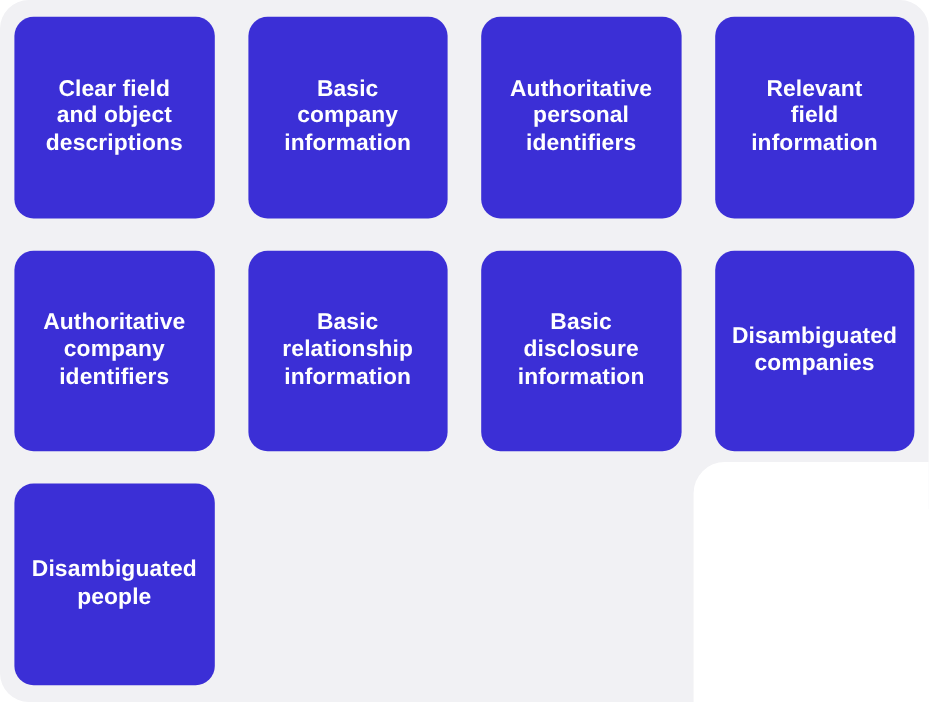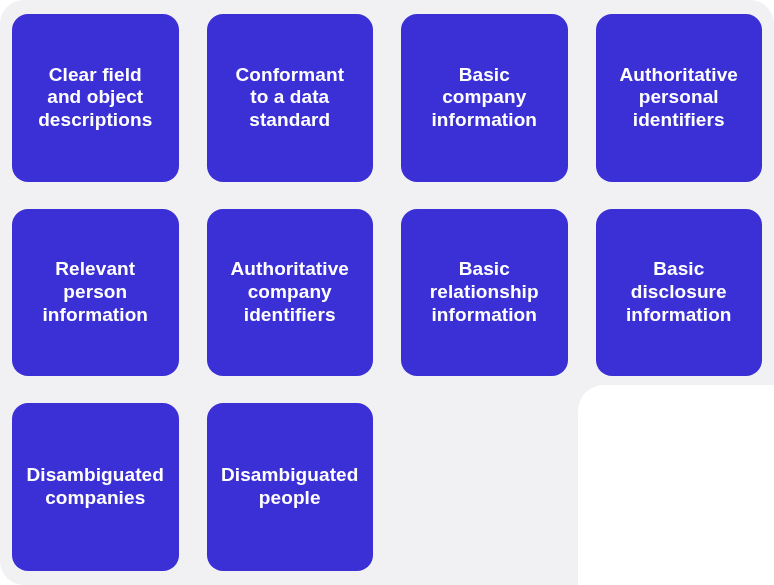--- a/index.html
+++ b/index.html
@@ -66,38 +66,33 @@
 
 <div class="stage">
   <div class="panel">
 
     <div class="tile">
       <span class="tile-label">Clear field
 and object
 descriptions</span>
     </div>
     <div class="tile">
-      <span class="tile-label">Conformant
-to a data
-standard</span>
-    </div>
-    <div class="tile">
       <span class="tile-label">Basic
 company
 information</span>
     </div>
     <div class="tile">
       <span class="tile-label">Authoritative
 personal
 identifiers</span>
     </div>
 
     <div class="tile">
       <span class="tile-label">Relevant
-person
+field
 information</span>
     </div>
     <div class="tile">
       <span class="tile-label">Authoritative
 company
 identifiers</span>
     </div>
     <div class="tile">
       <span class="tile-label">Basic
 relationship

